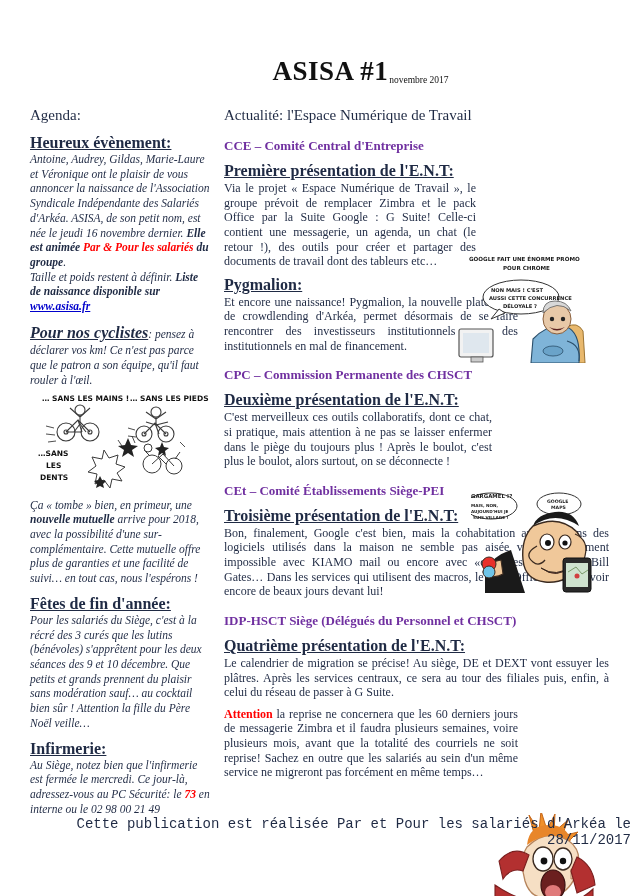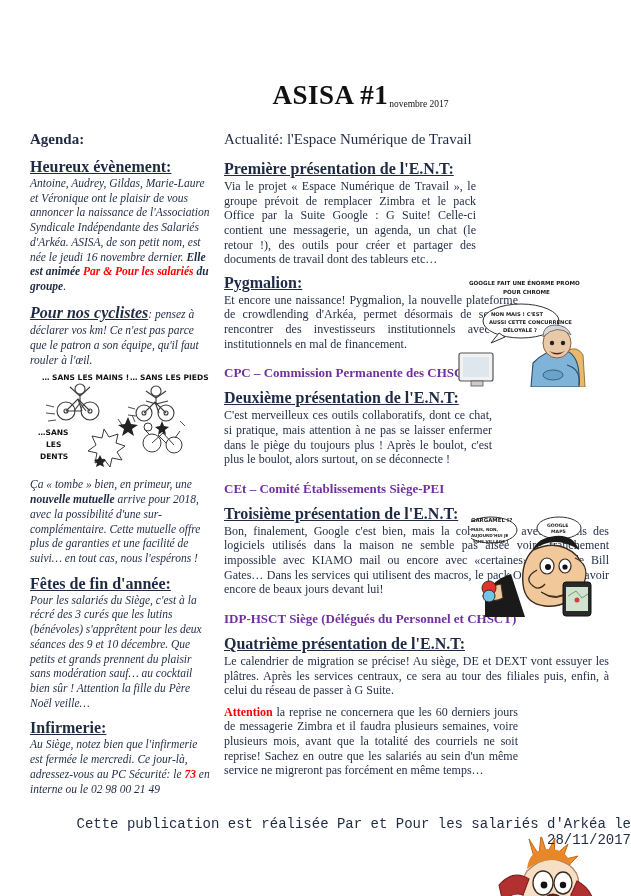--- a/index.html
+++ b/index.html
@@ -10,21 +10,21 @@
     font-family: "Liberation Serif", serif;
     color: #1f2a44;
     overflow: hidden;
     position: relative;
   }
   .page { position: relative; width: 631px; height: 896px; padding: 0; }
 
   
   .masthead {
     text-align: center;
-    padding-top: 80px;
+    padding-top: 56px;
     margin-left: 90px;
   }
   .masthead .title {
     font-family: "Liberation Serif", serif;
     font-size: 27px;
     font-weight: bold;
     color: #111111;
     letter-spacing: .5px;
     display: inline-block;
   }
@@ -36,21 +36,21 @@
     top: 3px;
     margin-left: 1px;
   }
 
   
   .columns { display: flex; padding: 8px 22px 0 30px; gap: 14px; }
   .col-left { width: 180px; flex: 0 0 180px; }
   .col-right { flex: 1 1 auto; position: relative; }
 
   .agenda-title {
-    font-size: 15px; font-weight: bold; color: #1f2a44;
+    font-size: 15px; font-weight: normal; color: #1f2a44;
     margin: 12px 0 10px 0;
   }
   .right-title {
     font-size: 15px; font-weight: normal; color: #1f2a44;
     margin: 12px 0 12px 0;
   }
 
   .sub-head {
     font-weight: bold; text-decoration: underline;
     font-size: 16px; color: #1f2a44; margin-top: 9px;
@@ -111,20 +111,21 @@
 
   <div class="columns">
 
     <div class="col-left">
 
       <div class="agenda-title">Agenda:</div>
 
       <div class="sub-head">Heureux évènement:</div>
       <div class="lblock">
         <p><span>Antoine, Audrey, Gildas, Marie-Laure et Véronique ont le plaisir de vous annoncer la naissance de l'Association Syndicale Indépendante des Salariés d'Arkéa. ASISA, de son petit nom, est née le jeudi 16 novembre dernier. </span><span class="b">Elle est animée </span><span class="red">Par &amp; Pour les salariés </span><span class="b">du groupe</span><span>.</span></p>
+        <p><span>Taille et poids restent à définir. </span><span class="b">Liste de naissance disponible sur </span><a class="link" href="#">www.asisa.fr</a></p>
       </div>
 
       <div class="lblock" style="margin-top:9px">
         <p><span class="sub-head" style="display:inline">Pour nos cyclistes</span><span>: pensez à déclarer vos km! Ce n'est pas parce que le patron a son équipe, qu'il faut rouler à l'œil.</span></p>
       </div>
 
       <div class="cartoon-cycl">
         <svg viewBox="0 0 178 100" width="178" height="100">
           <text class="hand-text" x="10" y="9" font-size="7.5" fill="#111">… SANS LES MAINS !</text>
           <text class="hand-text" x="98" y="9" font-size="7.5" fill="#111">… SANS LES PIEDS !</text>
@@ -186,20 +187,21 @@
       <div class="lblock">
         <p><span>Au Siège, notez bien que l'infirmerie est fermée le mercredi. Ce jour-là, adressez-vous au PC Sécurité: le </span><span class="red">73</span><span> en interne ou le 02 98 00 21 49</span></p>
       </div>
 
     </div>
 
     <div class="col-right">
 
       <div class="right-title">Actualité: l'Espace Numérique de Travail</div>
 
+      <div class="sect-head">CCE – Comité Central d'Entreprise</div>
       <div class="sect-sub narrow-1">Première présentation de l'E.N.T:</div>
       <div class="body-text narrow-1">Via le projet « Espace Numérique de Travail », le groupe prévoit de remplacer Zimbra et le pack Office par la Suite Google : G Suite! Celle-ci contient une messagerie, un agenda, un chat (le retour !), des outils pour créer et partager des documents de travail dont des tableurs etc…</div>
       <div class="sect-sub narrow-3">Pygmalion:</div>
       <div class="body-text narrow-3">Et encore une naissance! Pygmalion, la nouvelle plateforme de crowdlending d'Arkéa, permet désormais de se faire rencontrer des investisseurs institutionnels avec des institutionnels en mal de financement.</div>
 
       <div class="sect-head">CPC – Commission Permanente des CHSCT</div>
       <div class="sect-sub narrow-2">Deuxième présentation de l'E.N.T:</div>
       <div class="body-text narrow-2">C'est merveilleux ces outils collaboratifs, dont ce chat, si pratique, mais attention à ne pas se laisser enfermer dans le piège du toujours plus ! Après le boulot, c'est plus le boulot, alors surtout, on se déconnecte !</div>
 
       <div class="sect-head">CEt – Comité Établissements Siège-PEI</div>

